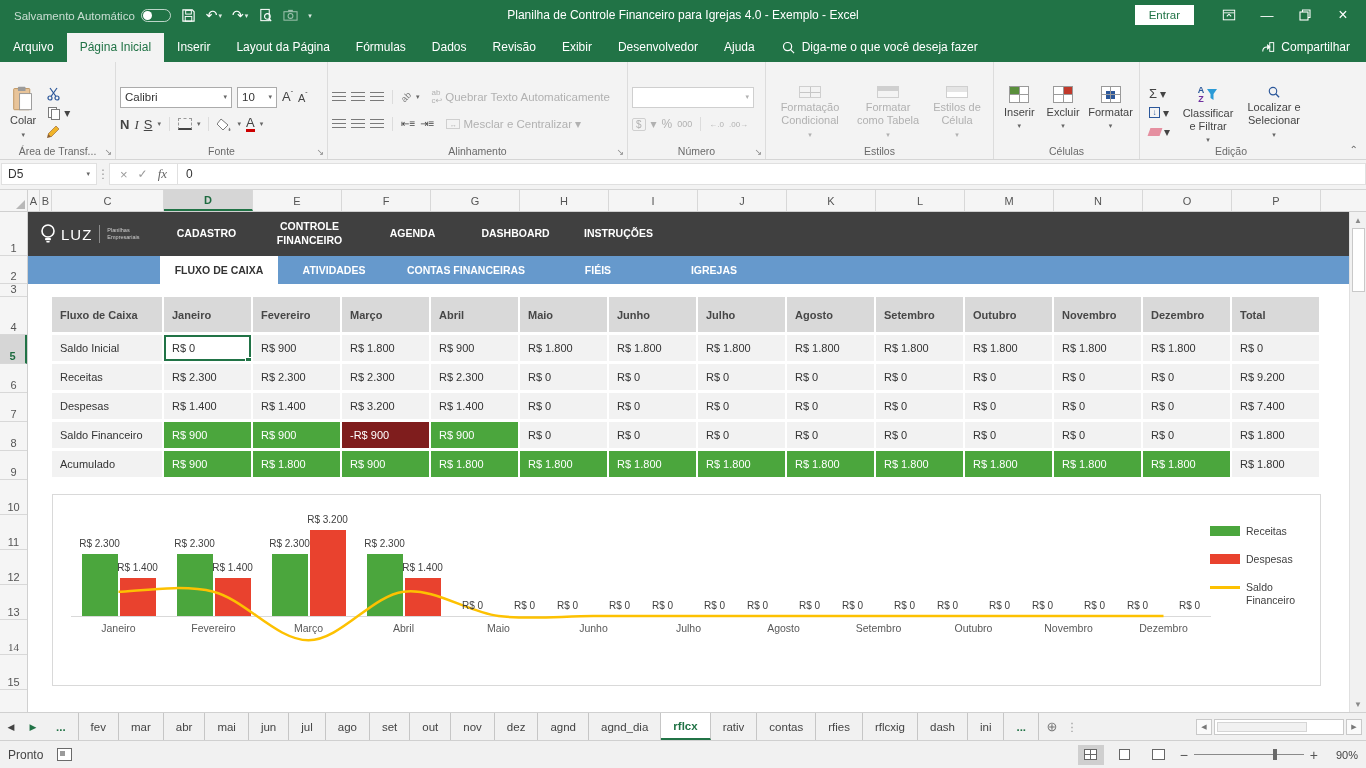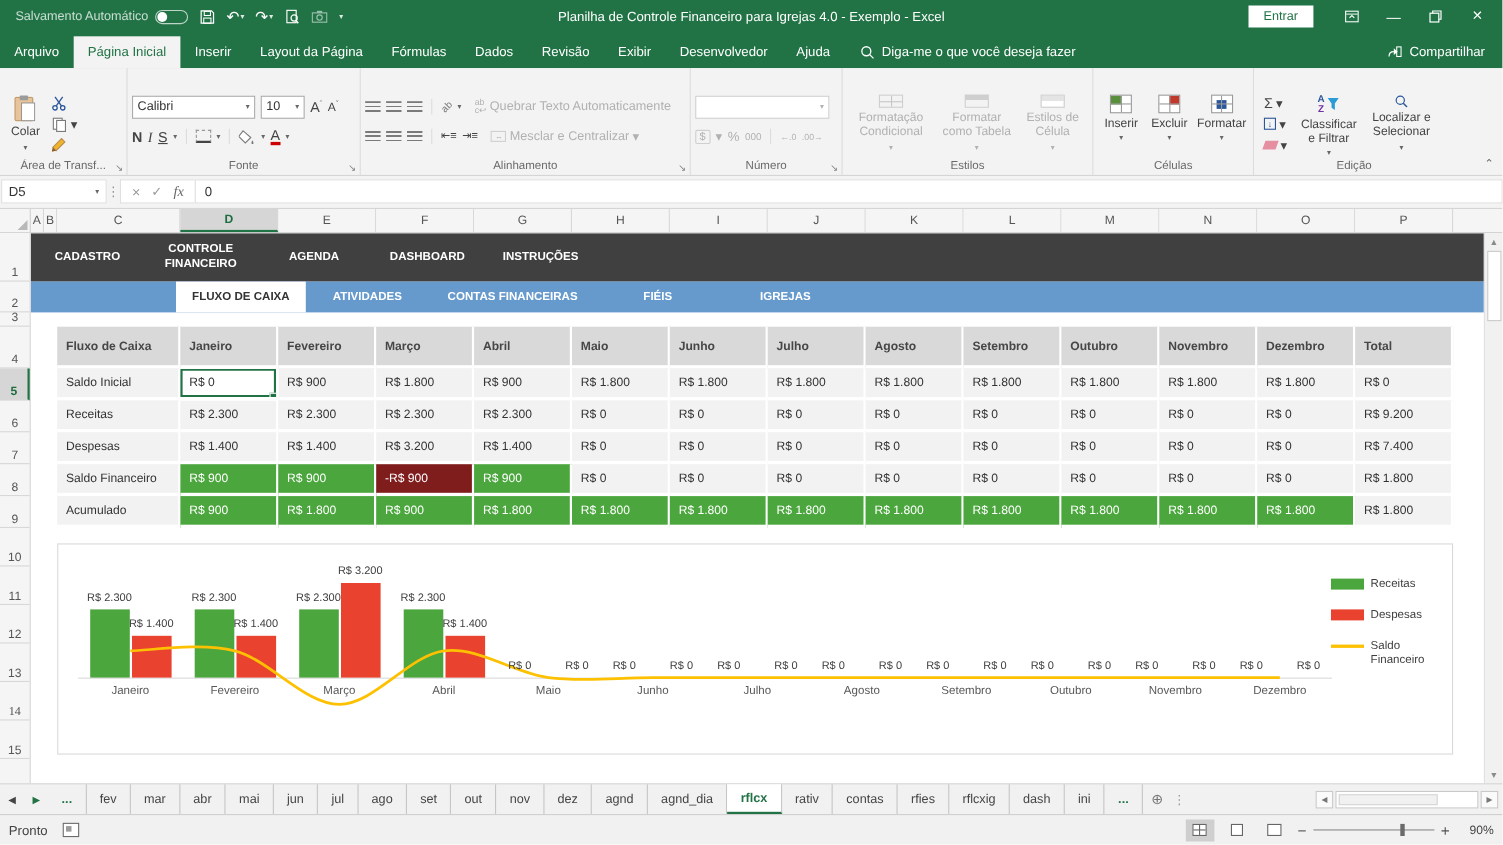--- a/index.html
+++ b/index.html
@@ -2,21 +2,21 @@
 <html><head>
 <meta charset="utf-8">
 <style>
   *{margin:0;padding:0;box-sizing:border-box}
   html,body{width:1366px;height:768px;overflow:hidden}
   .app{position:relative;width:1366px;height:768px;font-family:"Liberation Sans",sans-serif;background:#fff;font-size:12px;color:#333}
 
   
   .titlebar{height:30px;background:#217346;display:flex;align-items:center;color:#fff;position:relative;padding:0 6px}
   .qat{display:flex;align-items:center;gap:10px;margin-left:8px}
-  .autosave{display:flex;align-items:center;gap:6px;color:rgba(255,255,255,.75);font-size:11.5px}
+  .autosave{display:flex;align-items:flex-end;gap:6px;color:rgba(255,255,255,.75);font-size:11.5px}
   .pill{width:30px;height:13px;border:1px solid rgba(255,255,255,.7);border-radius:7px;position:relative}
   .pill .knob{position:absolute;left:1px;top:1px;width:9px;height:9px;border-radius:50%;background:#fff}
   .qbtn{display:flex;align-items:center;color:#fff;font-size:14px;line-height:1;gap:1px;cursor:default}
   .qbtn svg{display:block}
   .qcaret{font-size:7px;opacity:.85}
   .dim{opacity:.55}
   .tb-title{position:absolute;left:0;right:0;text-align:center;font-size:12px;color:#fff;pointer-events:none}
   .tb-right{margin-left:auto;display:flex;align-items:center;gap:4px;z-index:2}
   .signin{background:#fff;color:#217346;font-size:11.5px;padding:4px 14px;margin-right:14px}
   .winbtn{width:34px;height:26px;display:flex;align-items:center;justify-content:center;color:#fff;font-size:13px}
@@ -481,20 +481,30 @@
         <div class="rh" style="height: 29px;">9</div>
         <div class="rh" style="height: 35px;">10</div>
         <div class="rh" style="height: 35px;">11</div>
         <div class="rh" style="height: 35px;">12</div>
         <div class="rh" style="height: 35px;">13</div>
         <div class="rh" style="height: 35px; font-family: Liberation Serif, serif;">14</div>
         <div class="rh" style="height: 35px;">15</div>
       </div>
     <div class="sheet">
       <div class="navband">
+        <div class="brand">
+          <svg width="16" height="24" viewBox="0 0 16 24">
+              <circle cx="8" cy="9" r="6" fill="none" stroke="#fff" stroke-width="1.6"></circle>
+              <rect x="5" y="16" width="6" height="2.2" rx="1" fill="#fff"></rect>
+              <rect x="6.2" y="19" width="3.6" height="1.6" rx="0.8" fill="#fff"></rect>
+            </svg>
+          <span class="bname">LUZ</span>
+          <span class="bsep"></span>
+          <span class="btag">Planilhas Empresariais</span>
+        </div>
         <div id="navItems" style="display:flex">
             <div class="navitem">CADASTRO</div>
             <div class="navitem">CONTROLE FINANCEIRO</div>
             <div class="navitem">AGENDA</div>
             <div class="navitem">DASHBOARD</div>
             <div class="navitem">INSTRUÇÕES</div>
           </div>
       </div>
       <div class="subnavband" id="subnavItems">
           <div class="subitem active" style="width: 118px;">FLUXO DE CAIXA</div>

